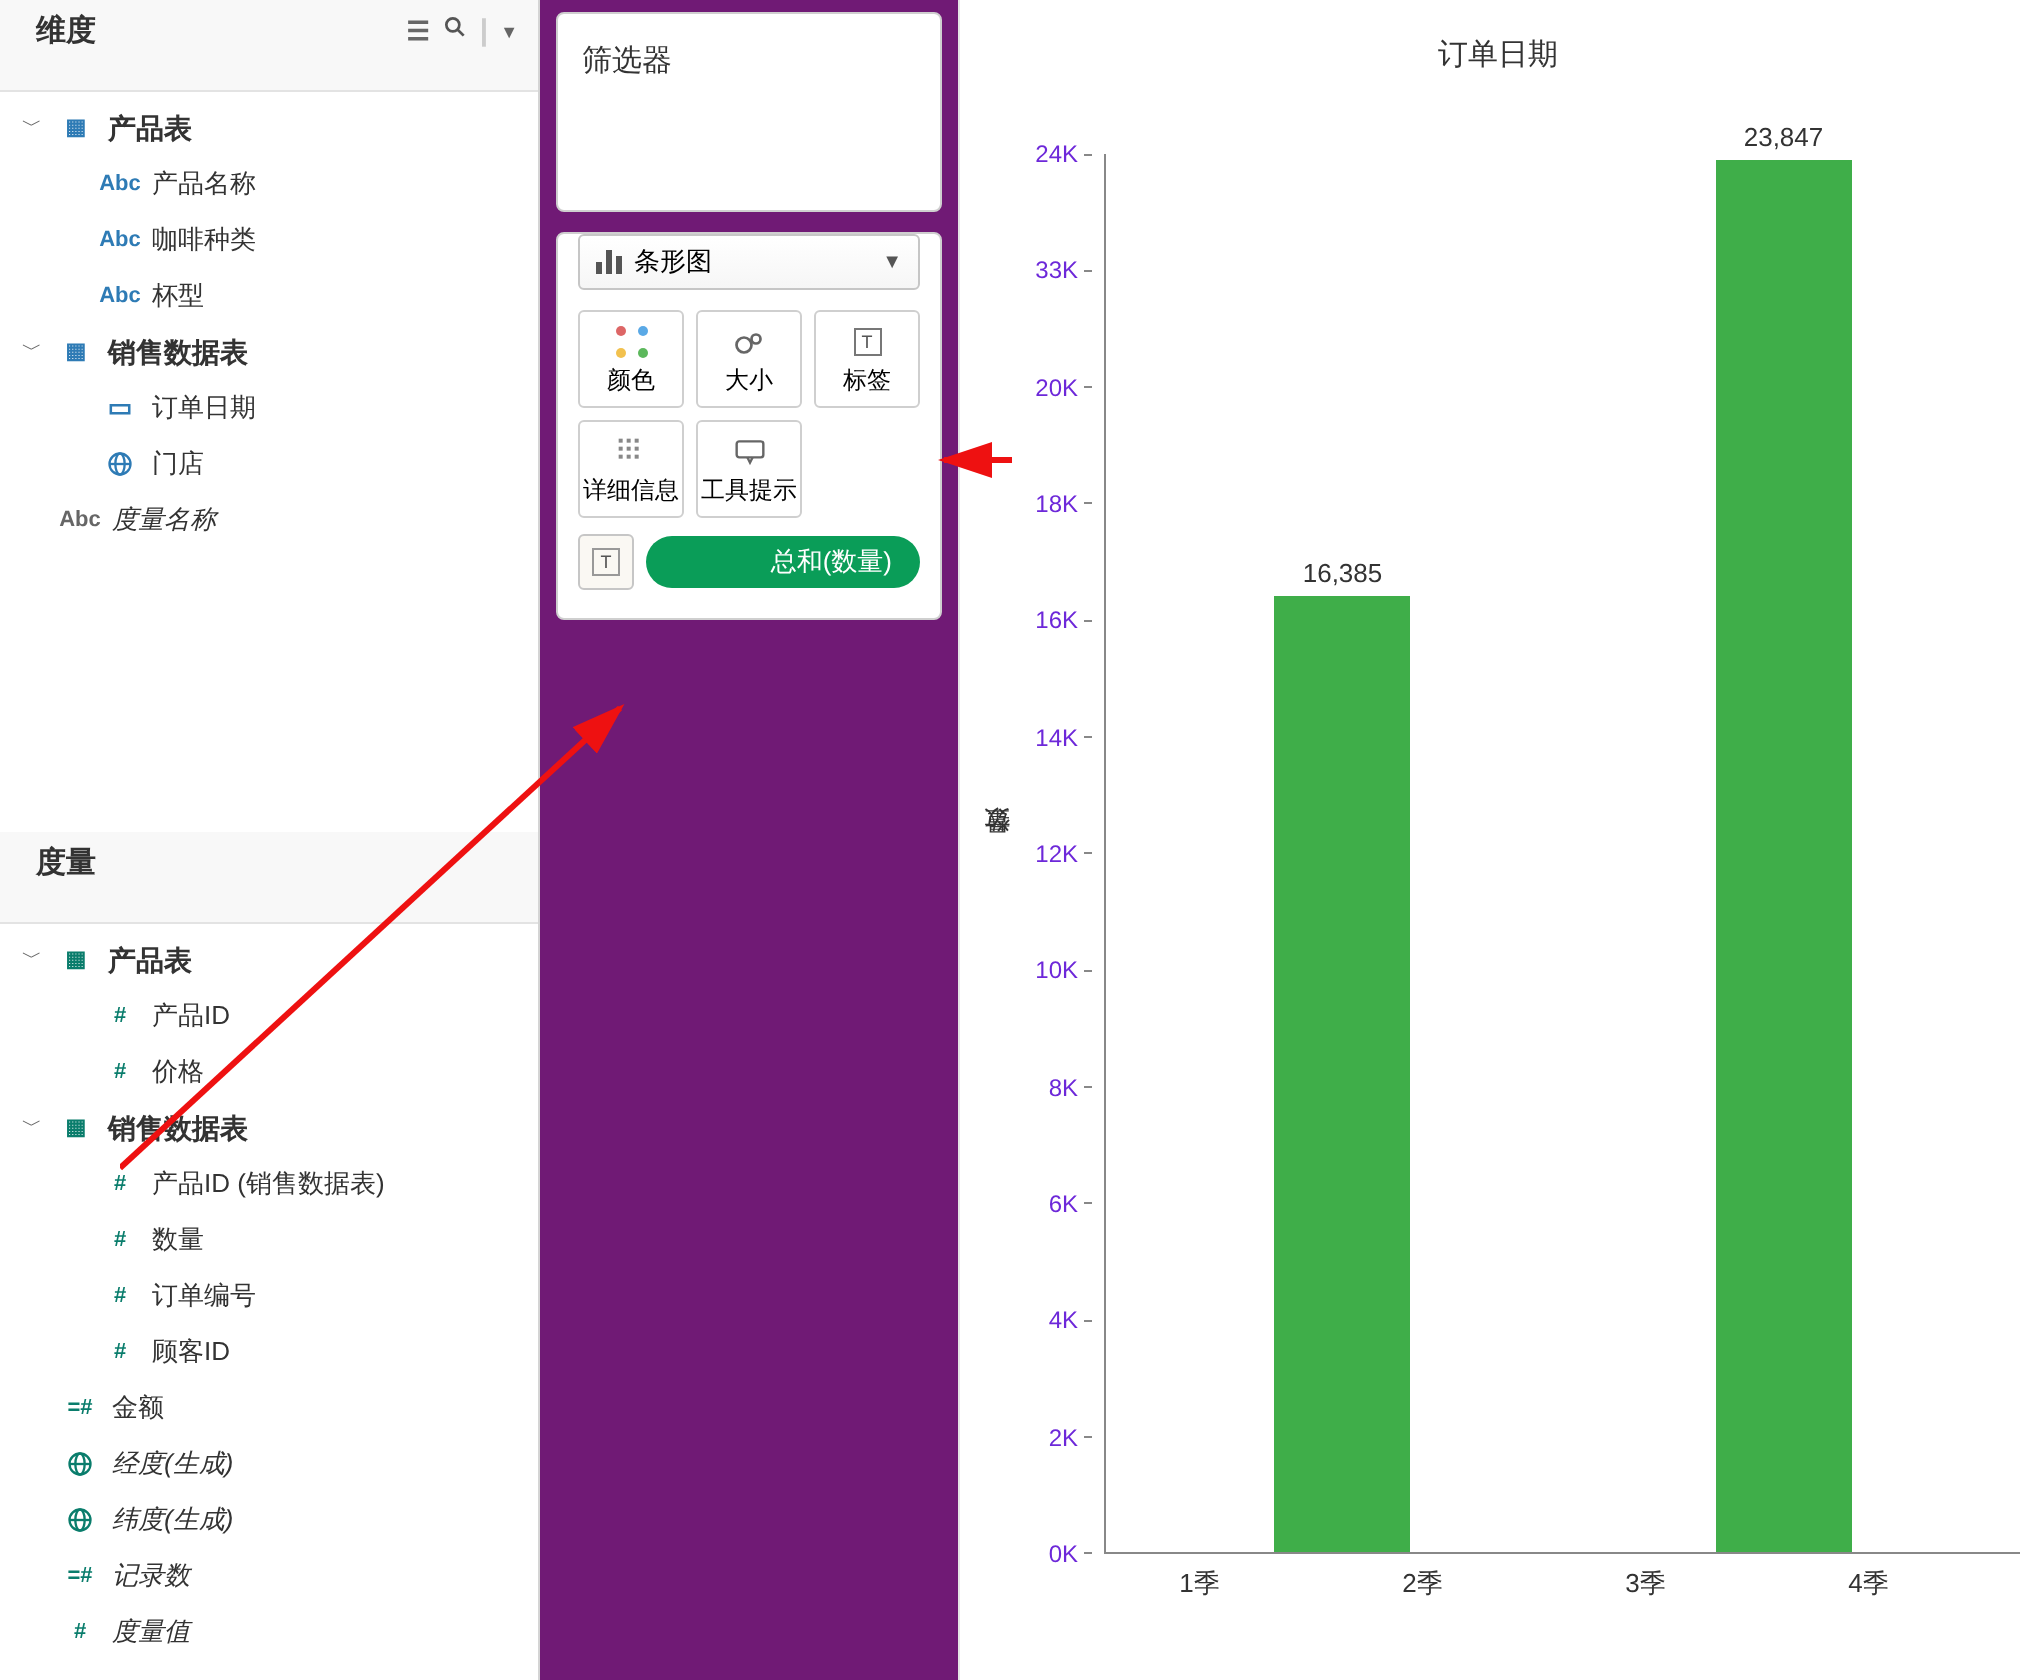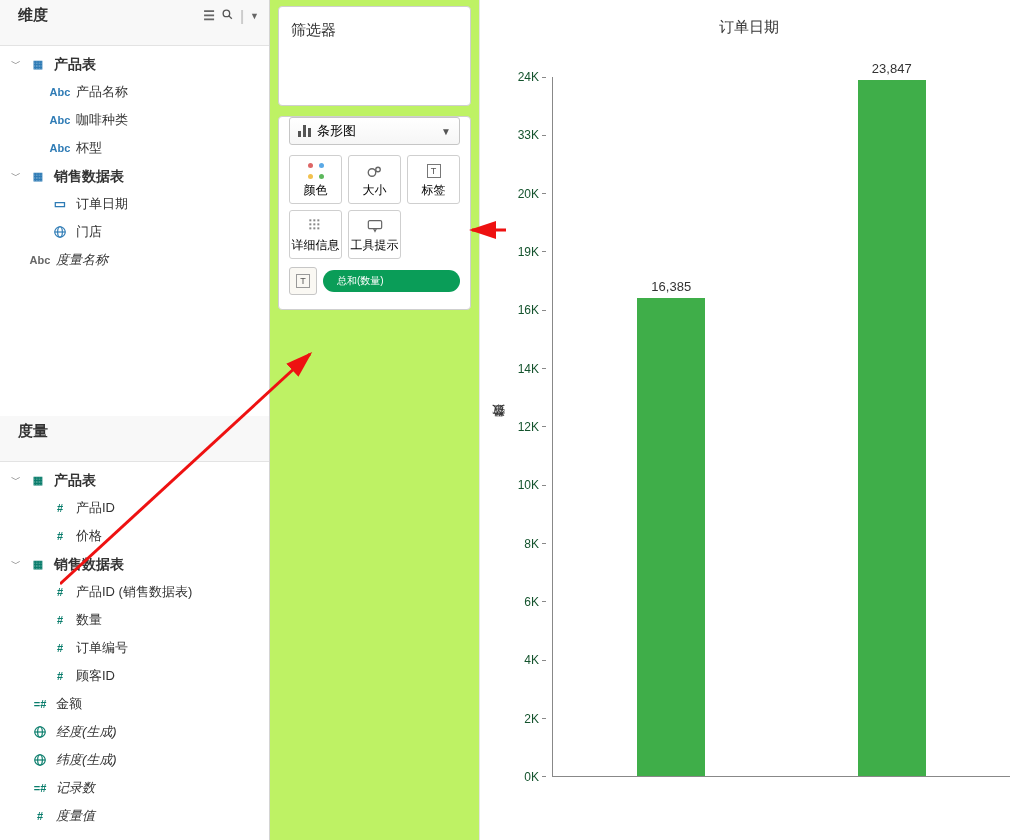--- a/index.html
+++ b/index.html
@@ -15,44 +15,44 @@
   .type-ico { display: inline-flex; width: 20px; justify-content: center; font-size: 11px; font-weight: 600; }
   .type-ico.blue { color: #2e7bb5; }
   .type-ico.teal { color: #0a7d6c; }
   .type-ico.gray { color: #666; }
   .indent-1 { padding-left: 30px; }
   .indent-2 { padding-left: 50px; }
   .bold { font-weight: 700; font-size: 14px; }
   .italic { font-style: italic; }
 
   
-  .shelf-col { width: 210px; padding: 6px 8px 0 8px; display: flex; flex-direction: column; gap: 10px; font-size: 13px; background: #bef264; border-right: 1px solid #e5e5e5; position: relative; }
+  .shelf-col { width: 210px; padding: 6px 8px 0 8px; display: flex; flex-direction: column; gap: 10px; font-size: 13px; background: #701a75; border-right: 1px solid #e5e5e5; position: relative; }
   .card { border: 1px solid #cfcfcf; border-radius: 4px; background: #fff; }
   .card-title { padding: 14px 12px 10px 12px; font-size: 15px; color: #333; }
   .filters-card { height: 100px; }
   .marks-card .card-title { padding: 12px 12px 8px 12px; }
   .marks-dropdown { margin: 0 10px 10px 10px; border: 1px solid #c6c6c6; border-radius: 3px; display: flex; align-items: center; justify-content: space-between; padding: 4px 8px 4px 8px; font-size: 13px; background: linear-gradient(#fff,#f6f6f6); cursor: pointer; }
   .marks-dropdown .dd-left { display: flex; align-items: center; gap: 6px; }
   .bars-ico { display: inline-flex; align-items: flex-end; gap: 2px; height: 12px; }
   .bars-ico span { width: 3px; background: #555; display: inline-block; }
   .marks-grid { display: grid; grid-template-columns: repeat(3,1fr); gap: 6px; padding: 0 10px 8px 10px; }
   .mark-cell { border: 1px solid #cfcfcf; border-radius: 3px; display: flex; flex-direction: column; align-items: center; justify-content: center; padding: 6px 0 4px 0; font-size: 12px; gap: 2px; cursor: pointer; background: #fff; }
   .mark-ico { height: 18px; display: flex; align-items: center; justify-content: center; color: #555; }
   .dots4 { width: 16px; height: 16px; position: relative; }
   .dots4 i { position: absolute; width: 5px; height: 5px; border-radius: 50%; }
   .pill-row { display: flex; align-items: center; gap: 0; padding: 0 10px 14px 10px; }
   .pill-row .pill-ico { width: 28px; height: 28px; border: 1px solid #c6c6c6; border-radius: 3px; display: flex; align-items: center; justify-content: center; background: #faf8f3; font-size: 11px; color: #555; }
-  .pill { background: #0a9d58; color: #fff; border-radius: 14px; padding: 4px 14px; font-size: 10px; flex: 1; margin-left: 6px; text-align: left; }
+  .pill { background: #0a9d58; color: #fff; border-radius: 14px; padding: 4px 14px; font-size: 13px; flex: 1; margin-left: 6px; text-align: right; }
 
   
   .chart-area { flex: 1; padding: 18px 12px 8px 8px; position: relative; }
   .chart-title { text-align: center; font-size: 15px; color: #333; margin-bottom: 40px; }
   .chart-body { display: flex; height: 700px; }
   .yaxis-label { writing-mode: vertical-rl; transform: rotate(180deg); font-size: 13px; color: #333; align-self: center; padding: 0 2px; }
-  .yaxis { display: flex; flex-direction: column; justify-content: space-between; align-items: flex-end; padding-right: 6px; font-size: 12px; color: #14532d; width: 42px; position: relative; }
+  .yaxis { display: flex; flex-direction: column; justify-content: space-between; align-items: flex-end; padding-right: 6px; font-size: 12px; color: #6d28d9; width: 42px; position: relative; }
   .yaxis .tick { height: 0; display: flex; align-items: center; gap: 3px; }
   .yaxis .tick::after { content: ""; width: 4px; height: 1px; background: #888; display: inline-block; }
   .plot { flex: 1; border-left: 1px solid #888; border-bottom: 1px solid #888; display: flex; align-items: flex-end; justify-content: space-around; gap: 20px; padding: 0 18px; position: relative; }
   .bar-wrap { display: flex; flex-direction: column; align-items: center; width: 70px; text-align: right; }
   .bar-label { font-size: 13px; color: #333; margin-bottom: 4px; white-space: nowrap; }
   .bar { width: 68px; background: #3fae49; }
   .xaxis { display: flex; padding-left: 66px; justify-content: space-around; gap: 20px; font-size: 13px; color: #333; margin-top: 6px; padding-right: 30px; }
   .xaxis span { width: 70px; text-align: center; }
 
   
@@ -289,21 +289,21 @@
         <div class="tick">
           <span>24K</span>
         </div>
         <div class="tick">
           <span>33K</span>
         </div>
         <div class="tick">
           <span>20K</span>
         </div>
         <div class="tick">
-          <span>19K</span>
+          <span>18K</span>
         </div>
         <div class="tick">
           <span>16K</span>
         </div>
         <div class="tick">
           <span>14K</span>
         </div>
         <div class="tick">
           <span>12K</span>
         </div>
@@ -330,20 +330,26 @@
         <div class="bar-wrap">
           <div class="bar-label">16,385</div>
           <div class="bar" style="height: 477.896px;"></div>
         </div>
         <div class="bar-wrap">
           <div class="bar-label">23,847</div>
           <div class="bar" style="height: 695.538px;"></div>
         </div>
       </div>
   </div>
+  <div class="xaxis" id="xaxis">
+      <span>1季</span>
+      <span>2季</span>
+      <span>3季</span>
+      <span>4季</span>
+    </div>
 </div>
 
 <svg class="arrow" style="left:60px; top:348px;" width="270" height="240">
   <defs>
       <marker id="ah1" markerWidth="10" markerHeight="10" refX="8" refY="3" orient="auto">
     <path d="M0,0 L9,3 L0,6 Z" fill="#e11"></path>
       </marker>
     </defs>
   <line x1="0" y1="236" x2="250" y2="6" stroke="#e11" stroke-width="3" marker-end="url(#ah1)"></line>
 </svg>

